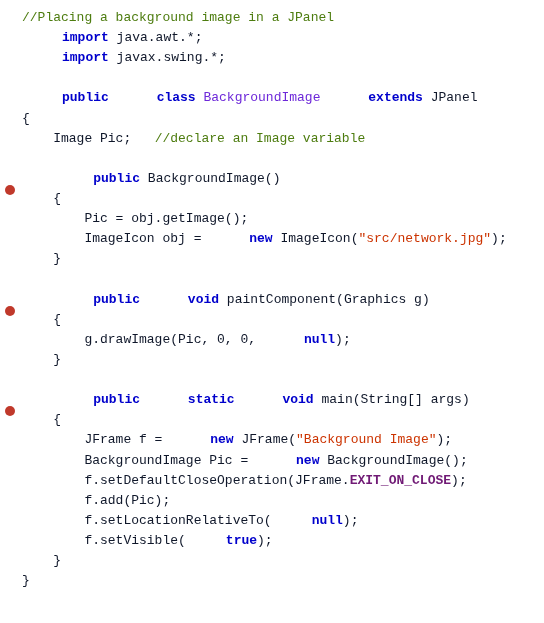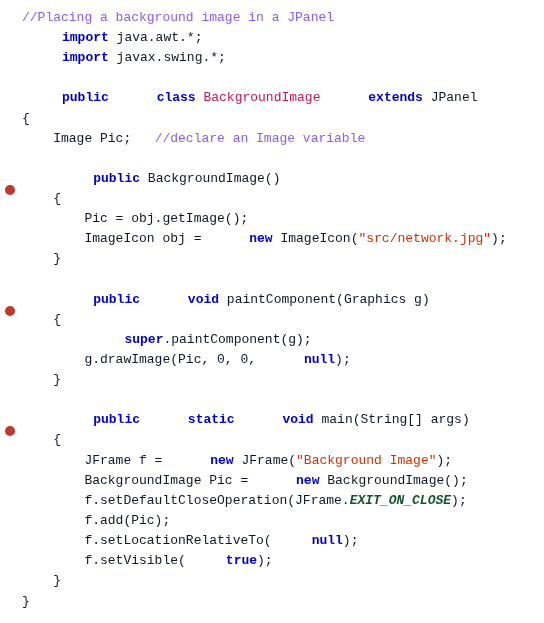--- a/index.html
+++ b/index.html
@@ -53,26 +53,26 @@
       position: absolute;
       left: 1px;
       top: 3px;
     }
 
     .line-content {
       flex: 1;
     }
 
     
-    .c-comment   { color: #8b5cf6; }
+    .c-comment   { color: #4d7c0f; }
     .c-keyword   { color: #0000cc; font-weight: bold; margin-left: 40px; }
-    .c-class     { color: #be185d; }
+    .c-class     { color: #6d28d9; }
     .c-string    { color: #cc3300; }
     .c-plain     { color: #0f172a; }
-    .c-bold-italic { color: #14532d; font-weight: bold; font-style: italic; }
+    .c-bold-italic { color: #701a75; font-weight: bold; }
   </style>
 </head>
 <body>
 
 <div class="code-container">
 <div class="line"><span class="line-gutter"></span><span class="line-content"><span class="c-comment">//Placing a background image in a JPanel</span></span></div>
     <div class="line"><span class="line-gutter"></span><span class="line-content"><span class="c-keyword">import</span><span class="c-plain"> java.awt.*;</span></span></div>
     <div class="line"><span class="line-gutter"></span><span class="line-content"><span class="c-keyword">import</span><span class="c-plain"> javax.swing.*;</span></span></div>
     <div class="line"><span class="line-gutter"></span><span class="line-content"></span></div>
     <div class="line"><span class="line-gutter"></span><span class="line-content"><span class="c-keyword">public</span><span class="c-plain"> </span><span class="c-keyword">class</span><span class="c-plain"> </span><span class="c-class">BackgroundImage</span><span class="c-plain"> </span><span class="c-keyword">extends</span><span class="c-plain"> JPanel</span></span></div>
@@ -80,21 +80,20 @@
     <div class="line"><span class="line-gutter"></span><span class="line-content"><span class="c-plain">    Image Pic;   </span><span class="c-comment">//declare an Image variable</span></span></div>
     <div class="line"><span class="line-gutter"></span><span class="line-content"></span></div>
     <div class="line"><span class="line-gutter"><span class="bp-dot"></span></span><span class="line-content"><span class="c-plain">    </span><span class="c-keyword">public</span><span class="c-plain"> BackgroundImage()</span></span></div>
     <div class="line"><span class="line-gutter"></span><span class="line-content"><span class="c-plain">    {</span></span></div>
     <div class="line"><span class="line-gutter"></span><span class="line-content"><span class="c-plain">        Pic = obj.getImage();</span></span></div>
     <div class="line"><span class="line-gutter"></span><span class="line-content"><span class="c-plain">        ImageIcon obj = </span><span class="c-keyword">new</span><span class="c-plain"> ImageIcon(</span><span class="c-string">"src/network.jpg"</span><span class="c-plain">);</span></span></div>
     <div class="line"><span class="line-gutter"></span><span class="line-content"><span class="c-plain">    }</span></span></div>
     <div class="line"><span class="line-gutter"></span><span class="line-content"></span></div>
     <div class="line"><span class="line-gutter"><span class="bp-dot"></span></span><span class="line-content"><span class="c-plain">    </span><span class="c-keyword">public</span><span class="c-plain"> </span><span class="c-keyword">void</span><span class="c-plain"> paintComponent(Graphics g)</span></span></div>
     <div class="line"><span class="line-gutter"></span><span class="line-content"><span class="c-plain">    {</span></span></div>
-    <div class="line"><span class="line-gutter"></span><span class="line-content"><span class="c-plain">        </span><span class="c-keyword">super</span><span class="c-plain">.paintComponent(g);</span></span></div>
     <div class="line"><span class="line-gutter"></span><span class="line-content"><span class="c-plain">        g.drawImage(Pic, </span><span class="c-plain">0</span><span class="c-plain">, </span><span class="c-plain">0</span><span class="c-plain">, </span><span class="c-keyword">null</span><span class="c-plain">);</span></span></div>
     <div class="line"><span class="line-gutter"></span><span class="line-content"><span class="c-plain">    }</span></span></div>
     <div class="line"><span class="line-gutter"></span><span class="line-content"></span></div>
     <div class="line"><span class="line-gutter"><span class="bp-dot"></span></span><span class="line-content"><span class="c-plain">    </span><span class="c-keyword">public</span><span class="c-plain"> </span><span class="c-keyword">static</span><span class="c-plain"> </span><span class="c-keyword">void</span><span class="c-plain"> main(String[] args)</span></span></div>
     <div class="line"><span class="line-gutter"></span><span class="line-content"><span class="c-plain">    {</span></span></div>
     <div class="line"><span class="line-gutter"></span><span class="line-content"><span class="c-plain">        JFrame f = </span><span class="c-keyword">new</span><span class="c-plain"> JFrame(</span><span class="c-string">"Background Image"</span><span class="c-plain">);</span></span></div>
     <div class="line"><span class="line-gutter"></span><span class="line-content"><span class="c-plain">        BackgroundImage Pic = </span><span class="c-keyword">new</span><span class="c-plain"> BackgroundImage();</span></span></div>
     <div class="line"><span class="line-gutter"></span><span class="line-content"><span class="c-plain">        f.setDefaultCloseOperation(JFrame.</span><span class="c-bold-italic">EXIT_ON_CLOSE</span><span class="c-plain">);</span></span></div>
     <div class="line"><span class="line-gutter"></span><span class="line-content"><span class="c-plain">        f.add(Pic);</span></span></div>
     <div class="line"><span class="line-gutter"></span><span class="line-content"><span class="c-plain">        f.setLocationRelativeTo(</span><span class="c-keyword">null</span><span class="c-plain">);</span></span></div>

